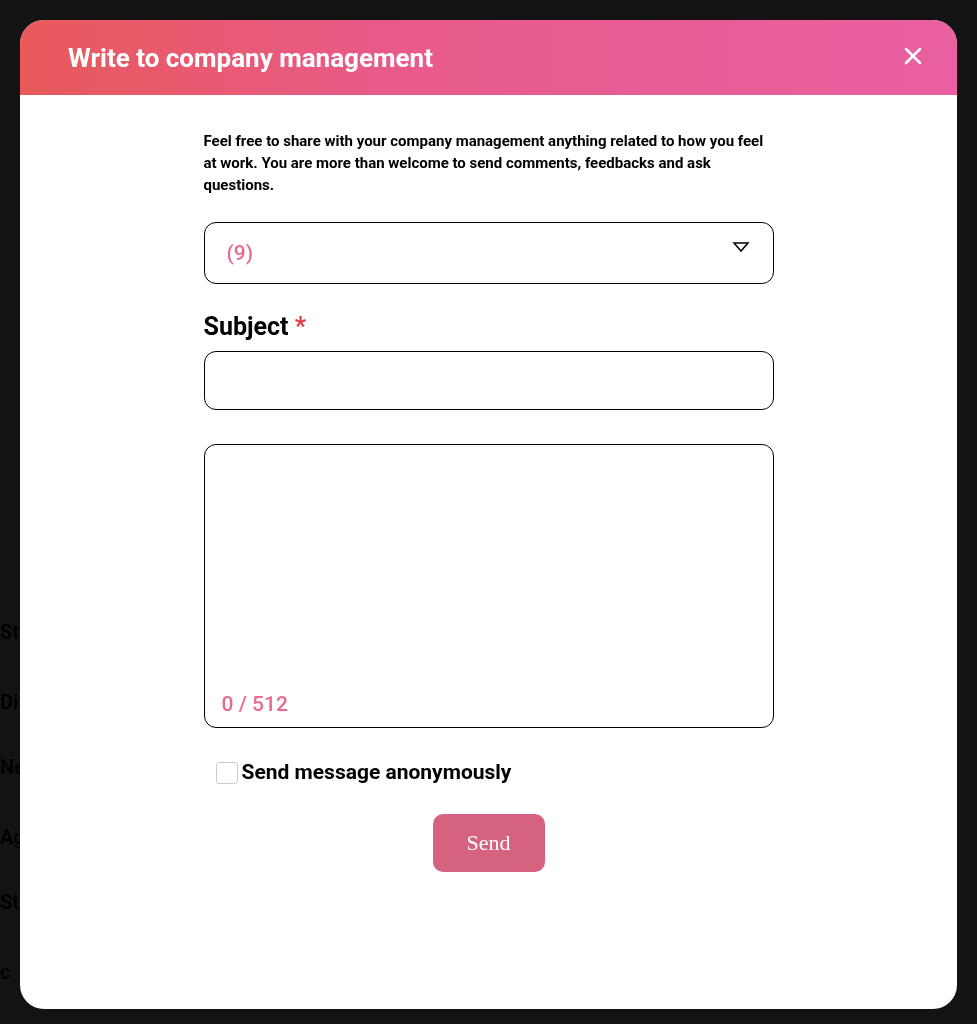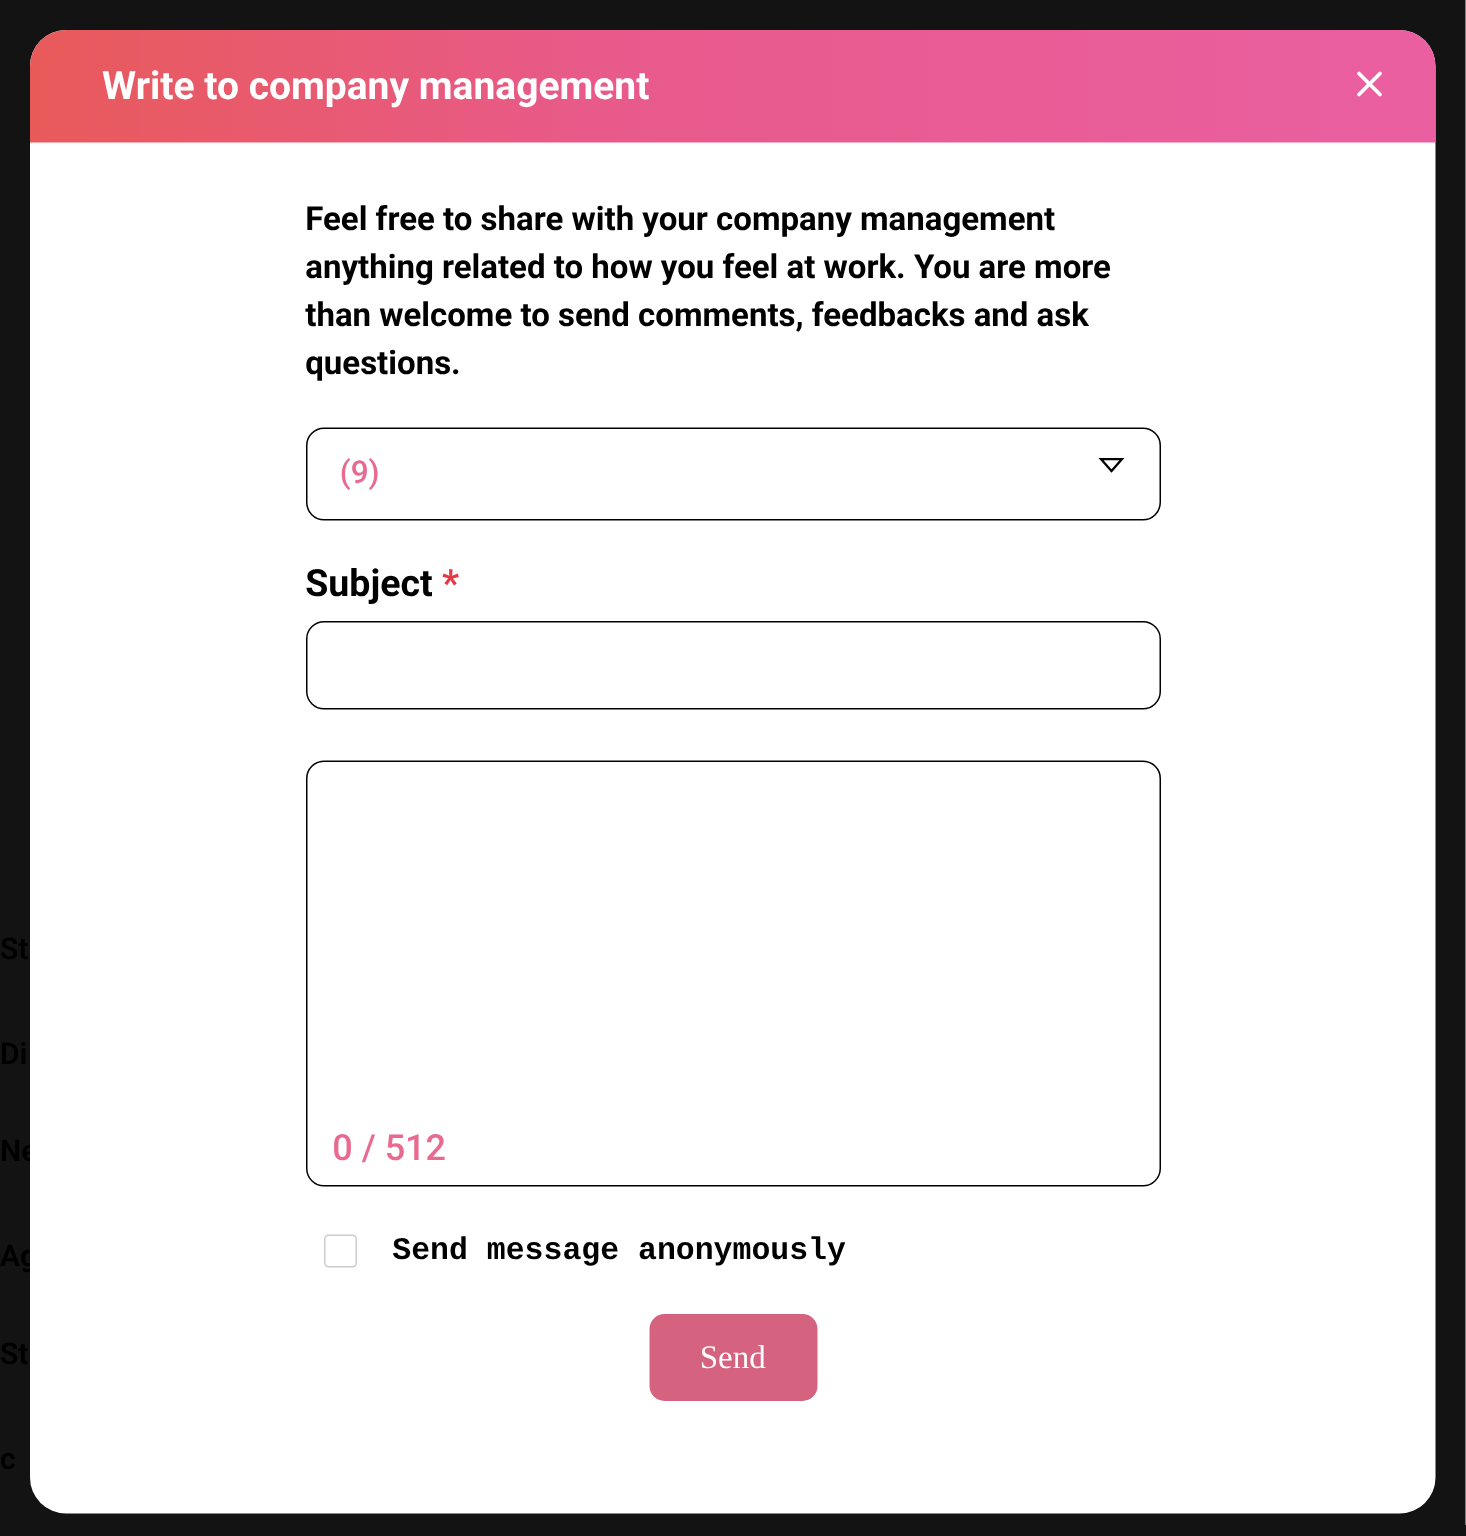--- a/index.html
+++ b/index.html
@@ -72,21 +72,21 @@
       justify-content: center;
       overflow-y: auto;
     }
     .form-container {
       width: 570px;
       max-width: 100%;
       display: flex;
       flex-direction: column;
     }
     .intro-text {
-      font-size: 22px;
+      font-size: 15px;
       font-weight: 700;
       color: #000;
       line-height: 1.45;
       margin-bottom: 26px;
     }
     .recipients-dropdown {
       border: 1.5px solid #000;
       border-radius: 12px;
       padding: 18px 22px;
       display: flex;
@@ -150,32 +150,31 @@
       font-size: 18px;
       font-family: inherit;
       outline: none;
       resize: none;
       background: #fff;
     }
     .char-counter {
       position: absolute;
       left: 18px;
       bottom: 16px;
-      font-size: 24px;
+      font-size: 21px;
       color: #e86a90;
       font-weight: 500;
       margin-top: 24px;
     }
     .checkbox-row {
       display: flex;
-      align-items: center;
-      gap: 24px;
+      align-items: flex-end;
+      gap: 4px;
       padding-left: 12px;
       margin-bottom: 30px;
-      font-family: Liberation Mono, monospace;
     }
     .checkbox {
       width: 22px;
       height: 22px;
       border: 1.5px solid #ccc;
       border-radius: 3px;
       background: #fff;
       cursor: pointer;
     }
     .checkbox-label {

